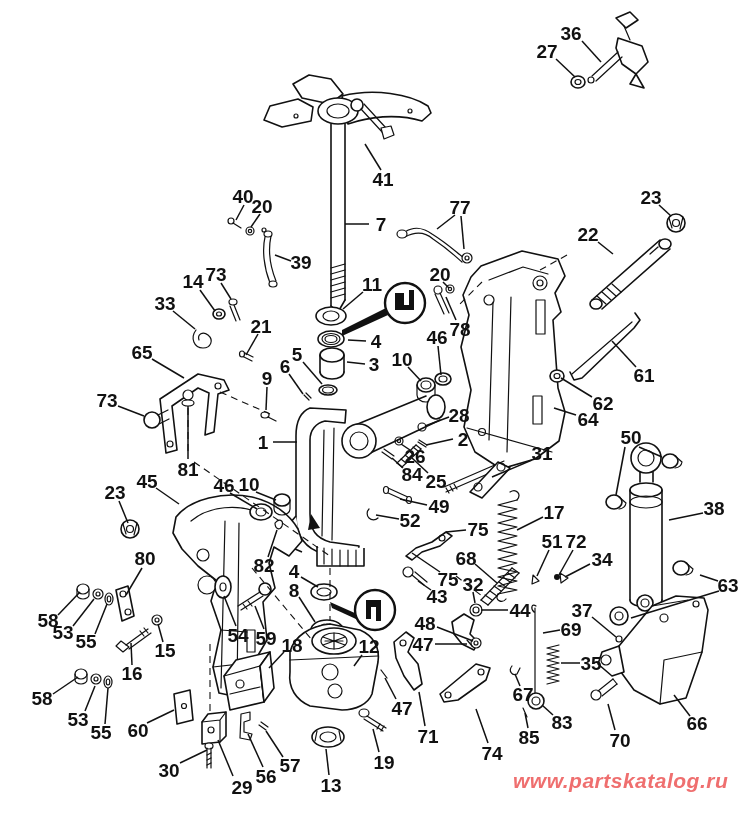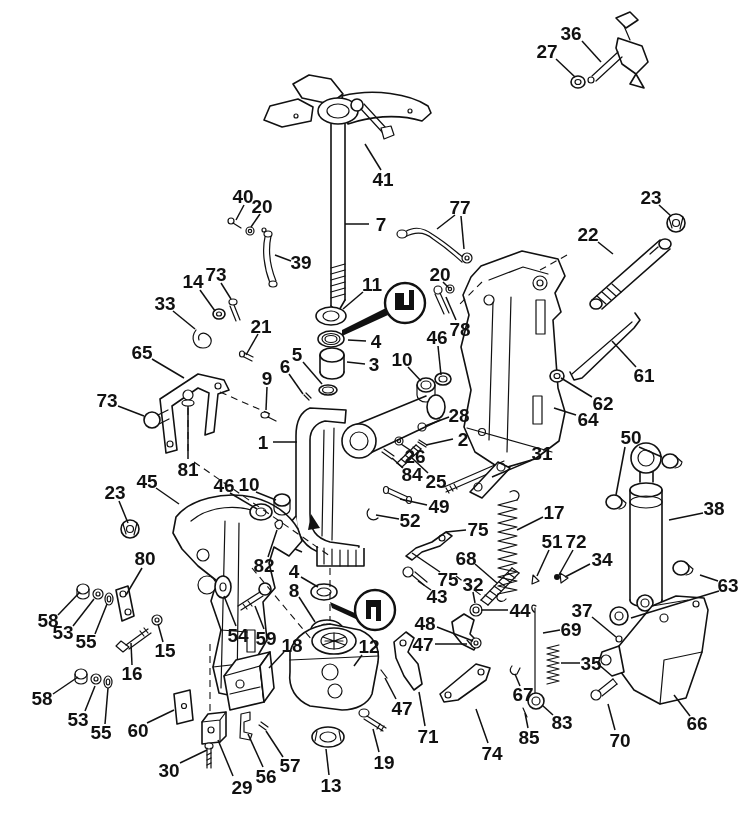--- a/index.html
+++ b/index.html
@@ -822,13 +822,14 @@
           <line x1="603" y1="730" x2="596" y2="704" class="ldr"></line>
           <text x="608" y="740" dy="0.35em" class="num" style="fill: rgb(17, 17, 17);">70</text>
         </g>
         <g>
           <line x1="176" y1="459" x2="176" y2="406" class="ldr"></line>
           <text x="176" y="469" dy="0.35em" class="num" style="fill: rgb(17, 17, 17);">81</text>
         </g>
       </g>
 </svg>
 
+<div class="watermark" style="color: rgb(239, 111, 111);">www.partskatalog.ru</div>
 </div>
 
 </body></html>

